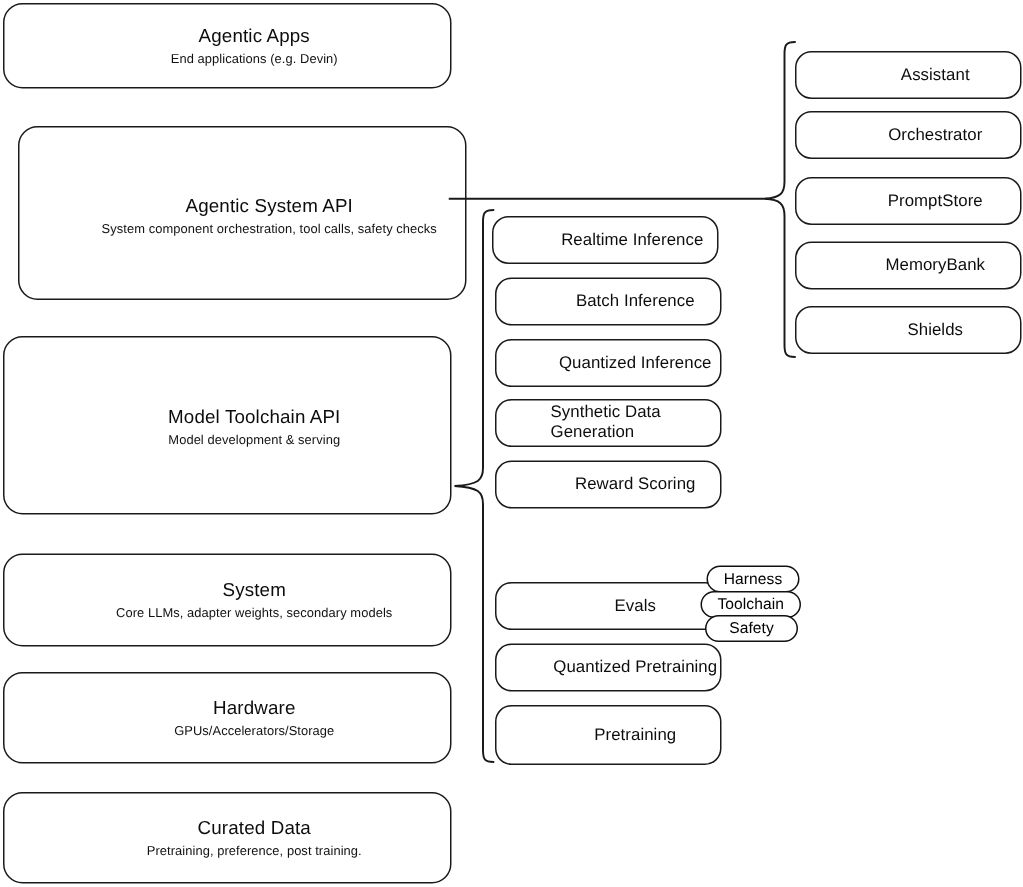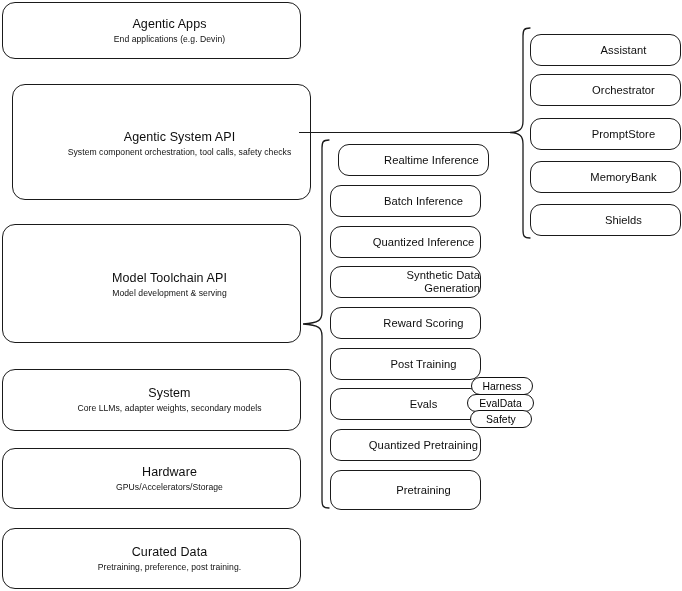--- a/index.html
+++ b/index.html
@@ -21,21 +21,21 @@
   .box {
     position: absolute;
     box-sizing: border-box;
     border: 1.2px solid #1a1a1a;
     border-radius: 11px;
     background: #ffffff;
     display: flex;
     flex-direction: column;
     align-items: center;
     justify-content: center;
-    text-align: right;
+    text-align: left;
     padding-left: 36px;
   }
   .layer-box {
     border-radius: 13px;
   }
   .layer-title {
     font-size: 12.5px;
     line-height: 15px;
     color: #0d0d0d;
     letter-spacing: 0.1px;
@@ -129,51 +129,48 @@
     <div class="right-label">MemoryBank</div>
   </div>
   <div class="box" style="left:530px; top:204px; width:151px; height:32px;">
     <div class="right-label">Shields</div>
   </div>
 
   <svg class="brace" style="left:301px; top:138px; width:30px; height:374px;" width="30" height="374" viewBox="0 0 30 374">
     <path d="M 28 2 C 22 2 21 4 21 10 L 21 174 C 21 182 18 185 2 186 C 18 187 21 190 21 198 L 21 362 C 21 368 22 370 28 370" fill="none" stroke="#1a1a1a" stroke-width="1.3" stroke-linecap="round"></path>
   </svg>
 
-  <div class="box" style="left:338px; top:144px; width:151px; height:32px;">
+  <div class="box" style="left:328px; top:144px; width:151px; height:32px;">
     <div class="mid-label">Realtime Inference</div>
   </div>
   <div class="box" style="left:330px; top:185px; width:151px; height:32px;">
     <div class="mid-label">Batch Inference</div>
   </div>
   <div class="box" style="left:330px; top:226px; width:151px; height:32px;">
     <div class="mid-label">Quantized Inference</div>
   </div>
   <div class="box" style="left:330px; top:266px; width:151px; height:32px;">
     <div class="mid-label">Synthetic Data Generation</div>
   </div>
   <div class="box" style="left:330px; top:307px; width:151px; height:32px;">
     <div class="mid-label">Reward Scoring</div>
-  </div>
-  <div class="box" style="left:330px; top:348px; width:151px; height:32px;">
-    <div class="mid-label">Post Training</div>
   </div>
   <div class="box" style="left:330px; top:388px; width:151px; height:32px;">
     <div class="mid-label">Evals</div>
   </div>
   <div class="box" style="left:330px; top:429px; width:151px; height:32px;">
     <div class="mid-label">Quantized Pretraining</div>
   </div>
   <div class="box" style="left:330px; top:470px; width:151px; height:40px;">
     <div class="mid-label">Pretraining</div>
   </div>
 
   <div class="pill" style="left:471px; top:377px; width:62px; height:18px;">
     <span>Harness</span>
   </div>
   <div class="pill" style="left:467px; top:394px; width:67px; height:18px;">
-    <span>EvalData</span>
+    <span>Toolchain</span>
   </div>
   <div class="pill" style="left:470px; top:410px; width:62px; height:18px;">
     <span>Safety</span>
   </div>
 
 </div>
 
 </body></html>

